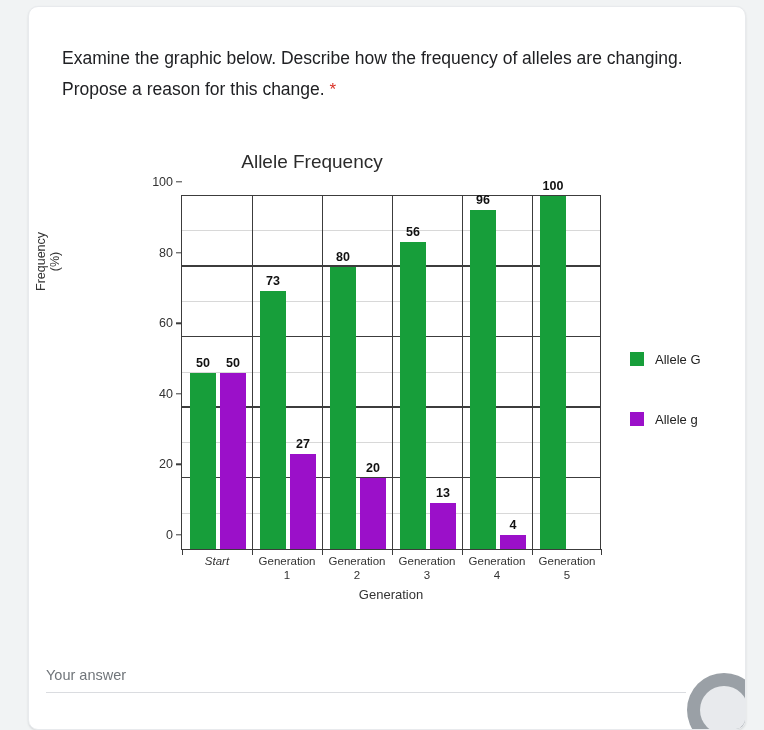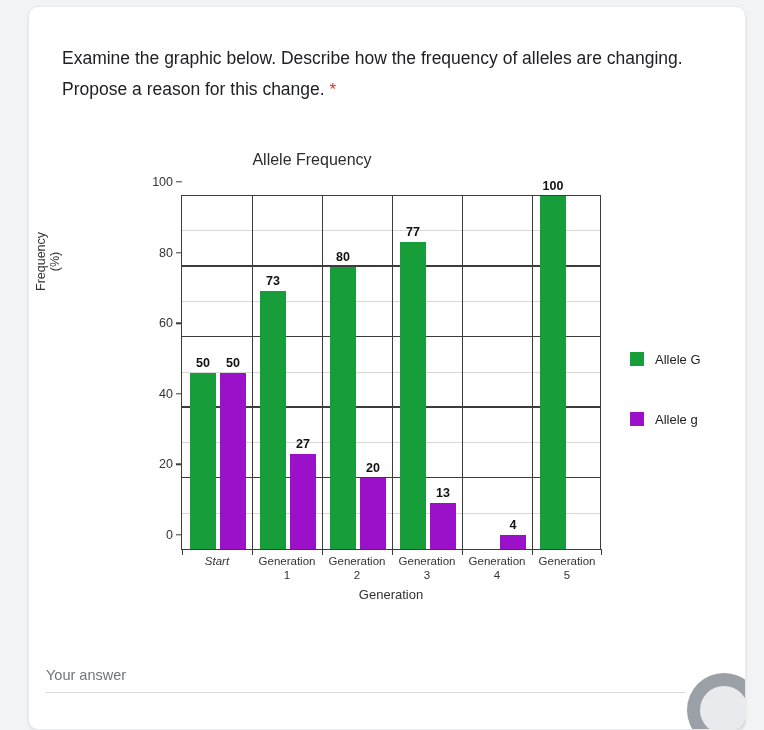--- a/index.html
+++ b/index.html
@@ -42,21 +42,21 @@
   .chart-block {
     position: absolute;
     left: 33px; top: 132px;
     width: 660px; height: 510px;
   }
   .chart-title {
     position: absolute;
     left: 0; top: 12px;
     width: 500px;
     text-align: center;
-    font-size: 16px;
+    font-size: 19px;
     color: #2b2b2b;
   }
 
   
   .plot {
     position: absolute;
     left: 119px;  
     top: 56px;    
     width: 420px; 
     height: 355px;
@@ -284,33 +284,36 @@
             </div>
             <div class="xtickmark" style="left: 0px;"></div>
             <div class="xcat" style="left: 0px;">
               <div>Generation</div>
               <div>2</div>
             </div>
           </div>
           <div class="divider" style="left: 210px;"></div>
           <div class="group" style="left: 210px; width: 70px;">
             <div class="bar g" style="height: 87%;">
-              <div class="bar-value">77</div>
+              <div class="bar-value">56</div>
             </div>
             <div class="bar gg" style="height: 13%;">
               <div class="bar-value">13</div>
             </div>
             <div class="xtickmark" style="left: 0px;"></div>
             <div class="xcat" style="left: 0px;">
               <div>Generation</div>
               <div>3</div>
             </div>
           </div>
           <div class="divider" style="left: 280px;"></div>
           <div class="group" style="left: 280px; width: 70px;">
+            <div class="bar g" style="height: 96%;">
+              <div class="bar-value">96</div>
+            </div>
             <div class="bar gg" style="height: 4%;">
               <div class="bar-value">4</div>
             </div>
             <div class="xtickmark" style="left: 0px;"></div>
             <div class="xcat" style="left: 0px;">
               <div>Generation</div>
               <div>4</div>
             </div>
           </div>
           <div class="divider" style="left: 350px;"></div>

